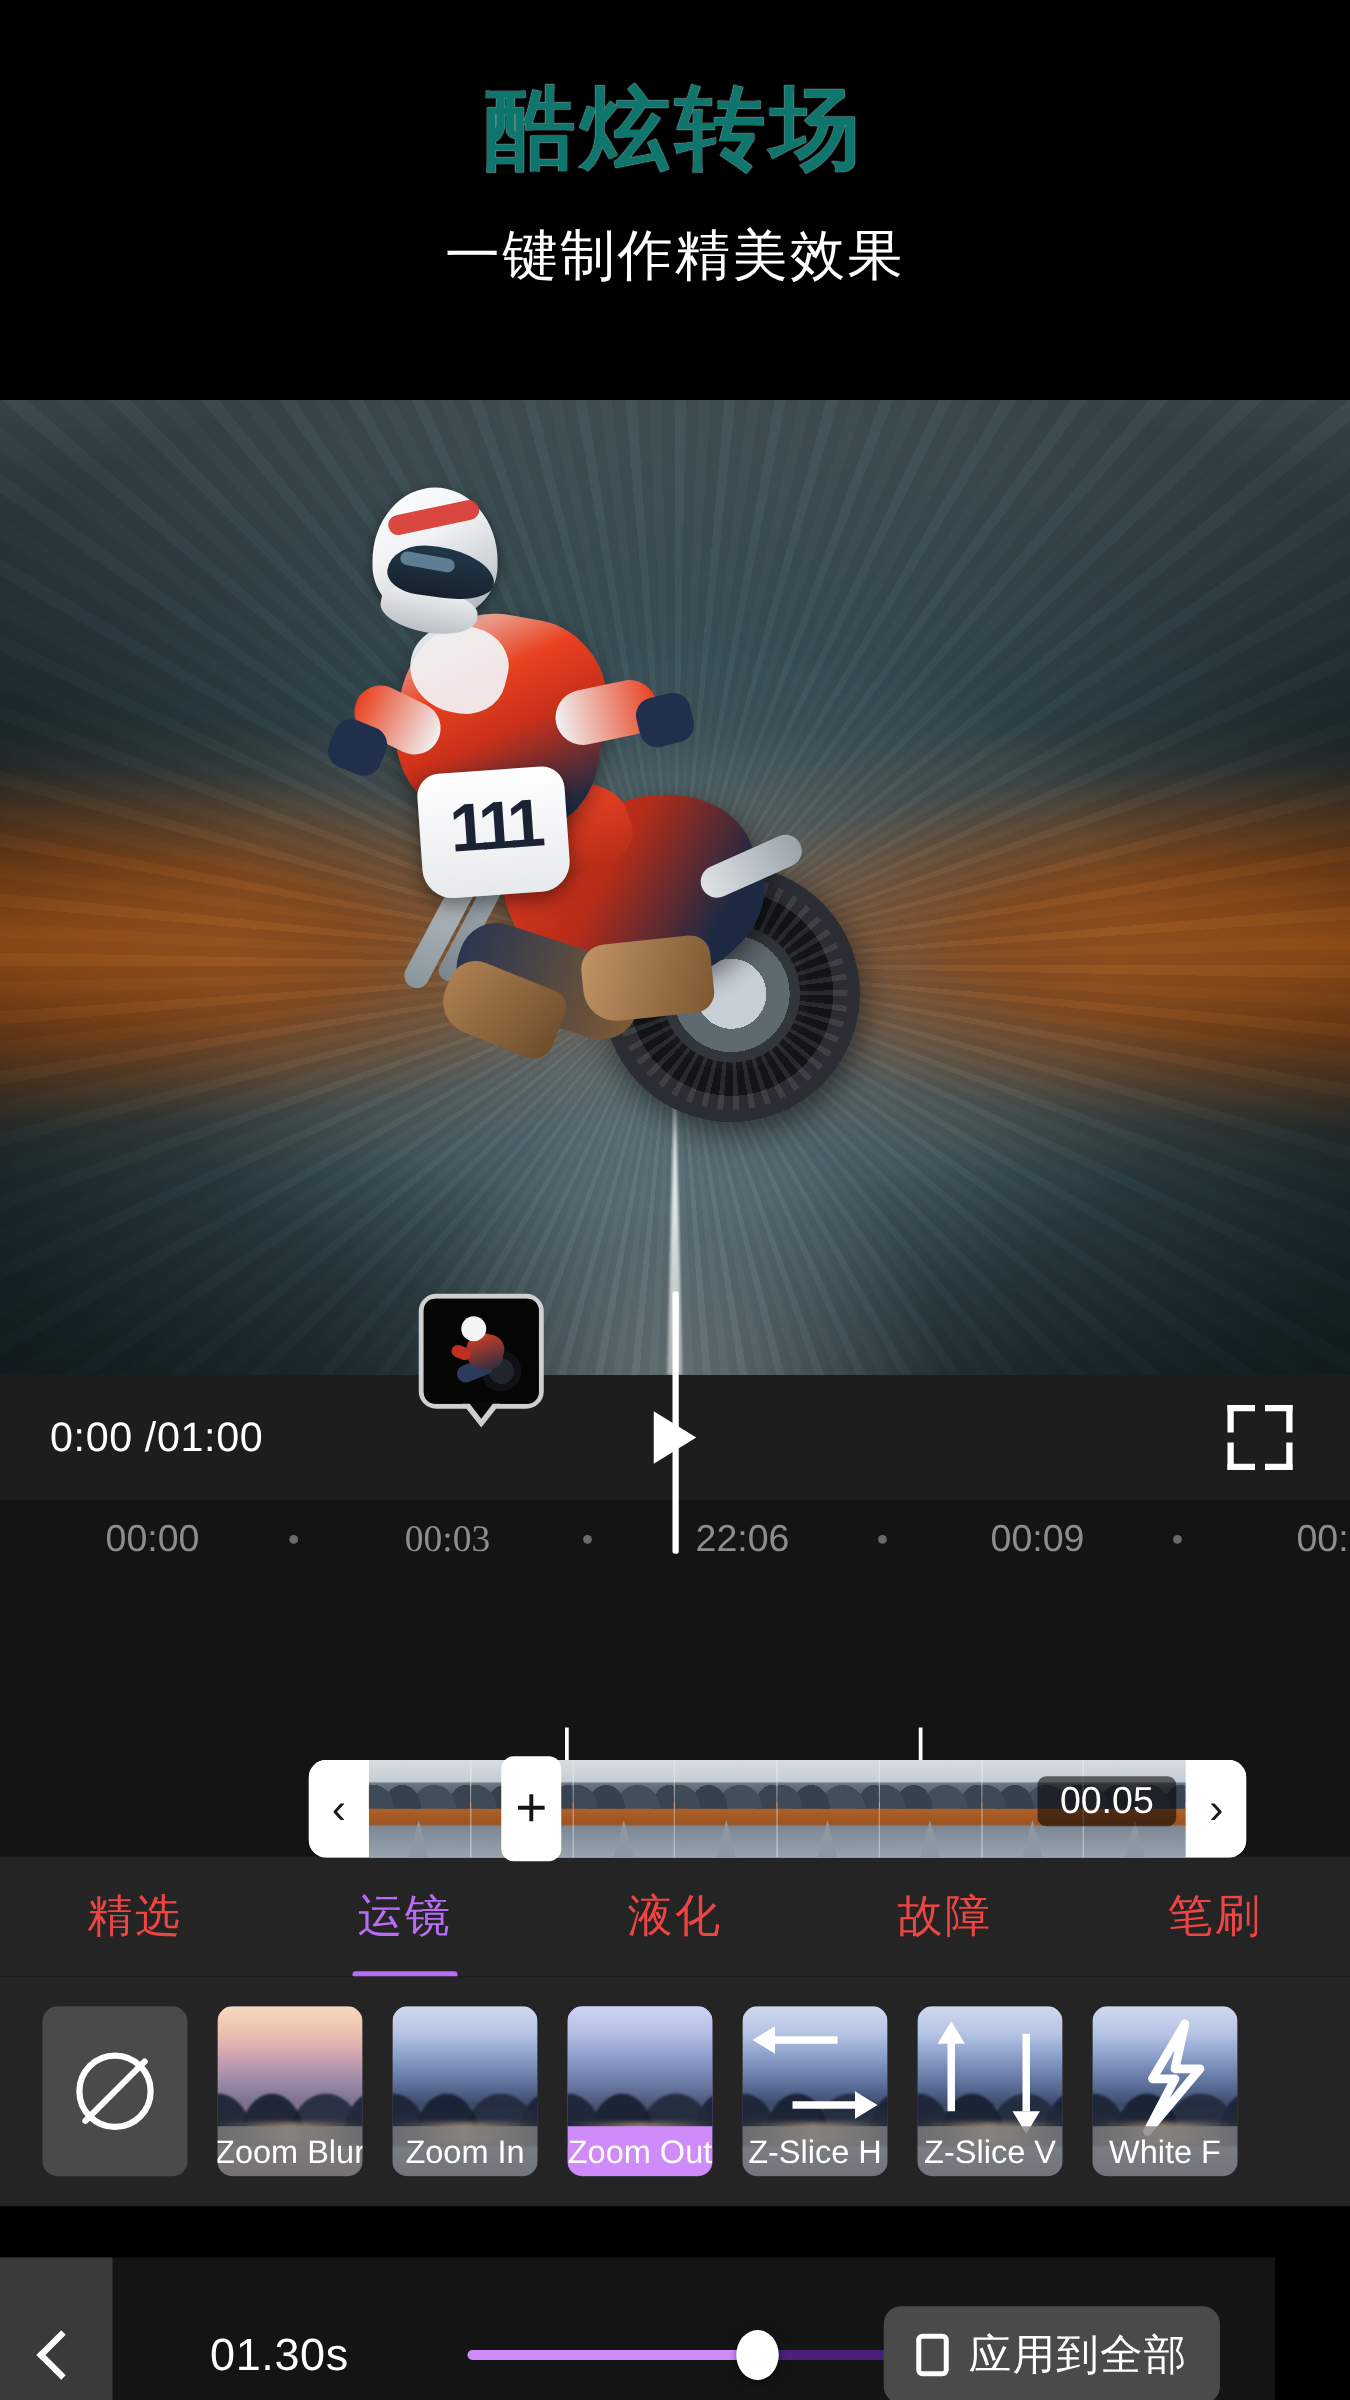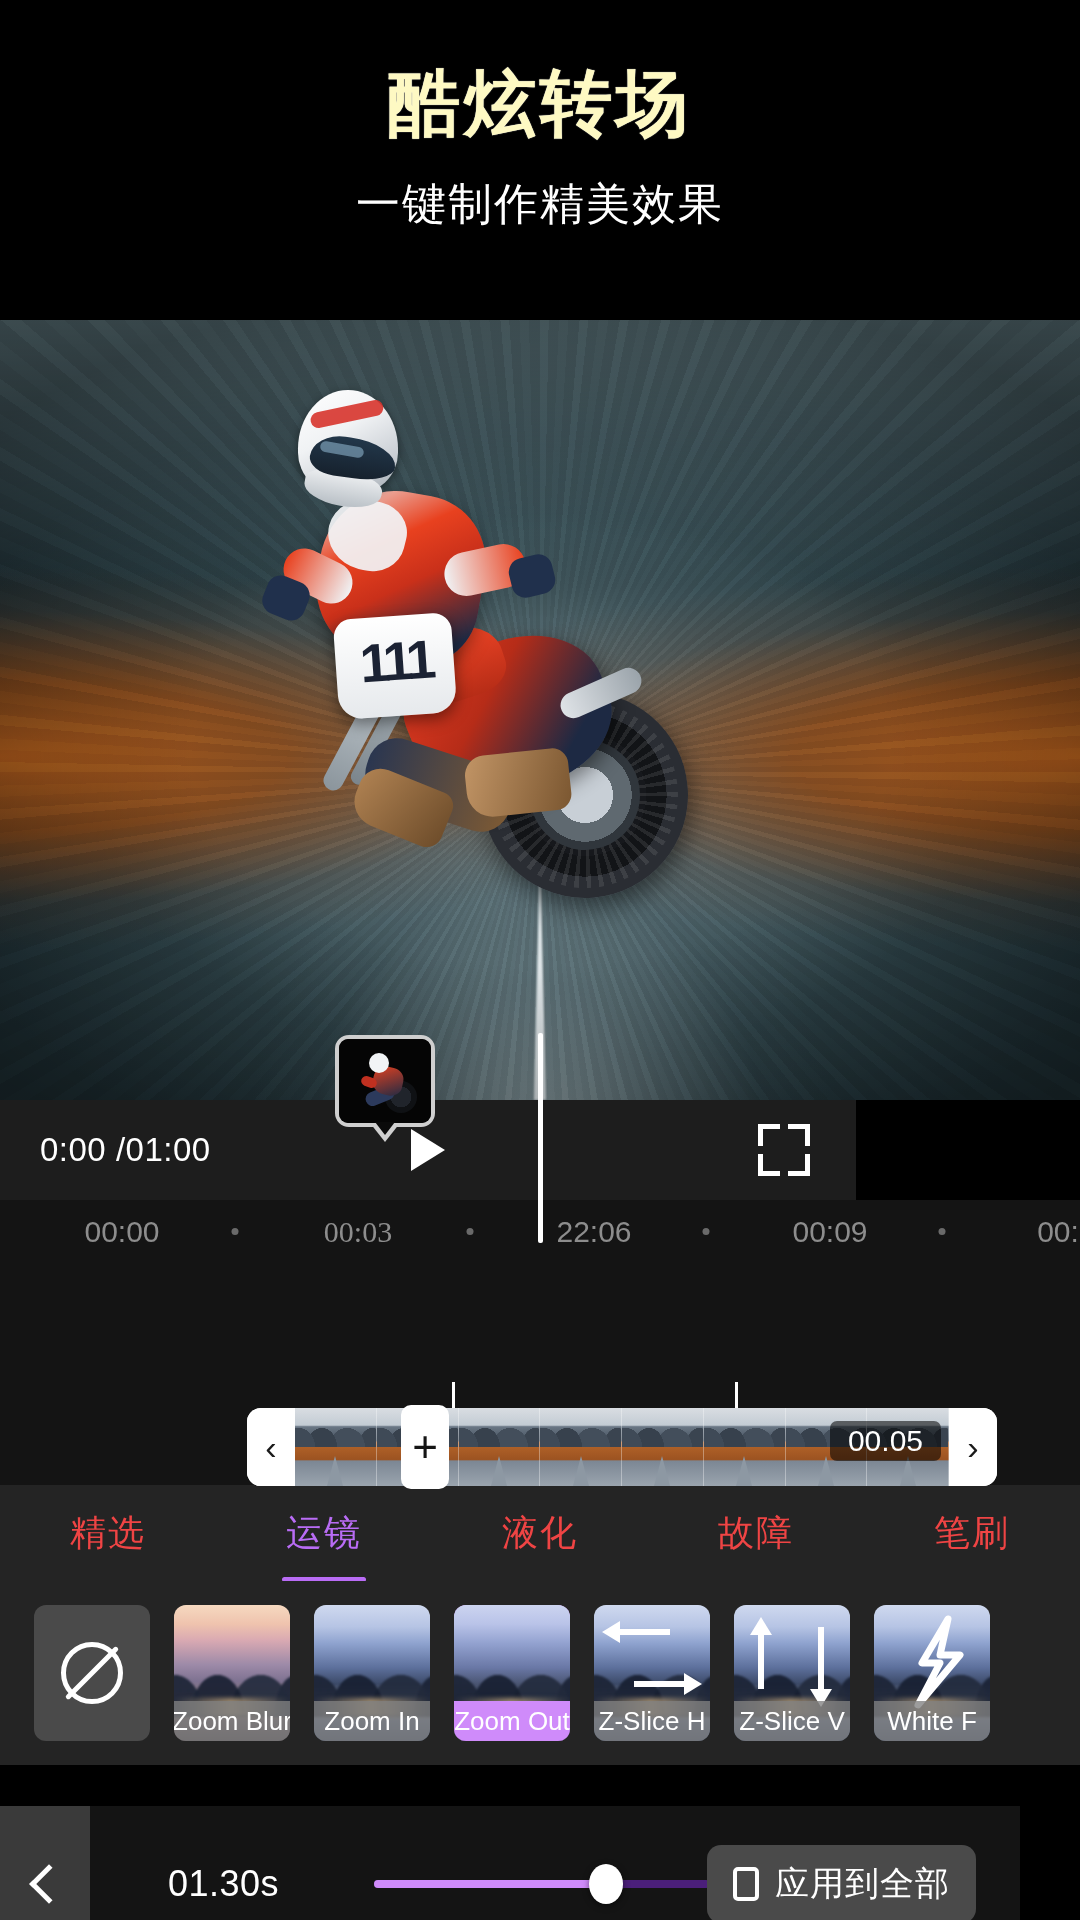--- a/index.html
+++ b/index.html
@@ -12,21 +12,21 @@
   #app { position:relative; width:1080px; height:1920px; background:#000; }
 
   
   .title-block{
     position:absolute; left:0; top:0; width:1080px; height:320px;
     background:#000; display:flex; flex-direction:column;
     align-items:center; justify-content:flex-start;
     padding-top:62px;
   }
   .title-main{
-    color:#fef9c3; font-size:72px; font-weight:bold; letter-spacing:4px;
+    color:#0f766e; font-size:72px; font-weight:bold; letter-spacing:4px;
     line-height:1.15; text-shadow:0 0 1px #fff;
   }
   .title-sub{
     color:#fff; font-size:44px; font-weight:500; letter-spacing:2px;
     margin-top:30px;
   }
 
   
   .video-wrap{
     position:absolute; left:0; top:320px; width:1080px; height:780px;
@@ -189,21 +189,21 @@
   }
   .exh{
     left:300px; top:300px; width:86px; height:26px;
     background:linear-gradient(90deg,#dfe3e7,#9aa3aa); border-radius:13px;
     transform:rotate(-24deg);
   }
   .blur-soft{ filter:blur(.6px); }
 
   
   .playbar{
-    position:absolute; left:0; top:1100px; width:856px; height:100px;
+    position:absolute; left:0; top:1100px; width:1080px; height:100px;
     background:#1d1d1d; display:flex; align-items:center;
   }
   .time-text{
     position:absolute; left:40px; top:50%; transform:translateY(-50%);
     color:#fff; font-size:33px; letter-spacing:.5px;
   }
   .play-btn{
     position:absolute; left:50%; top:50%; transform:translate(-50%,-50%);
     width:46px; height:52px; display:flex; align-items:center; justify-content:center;
   }

